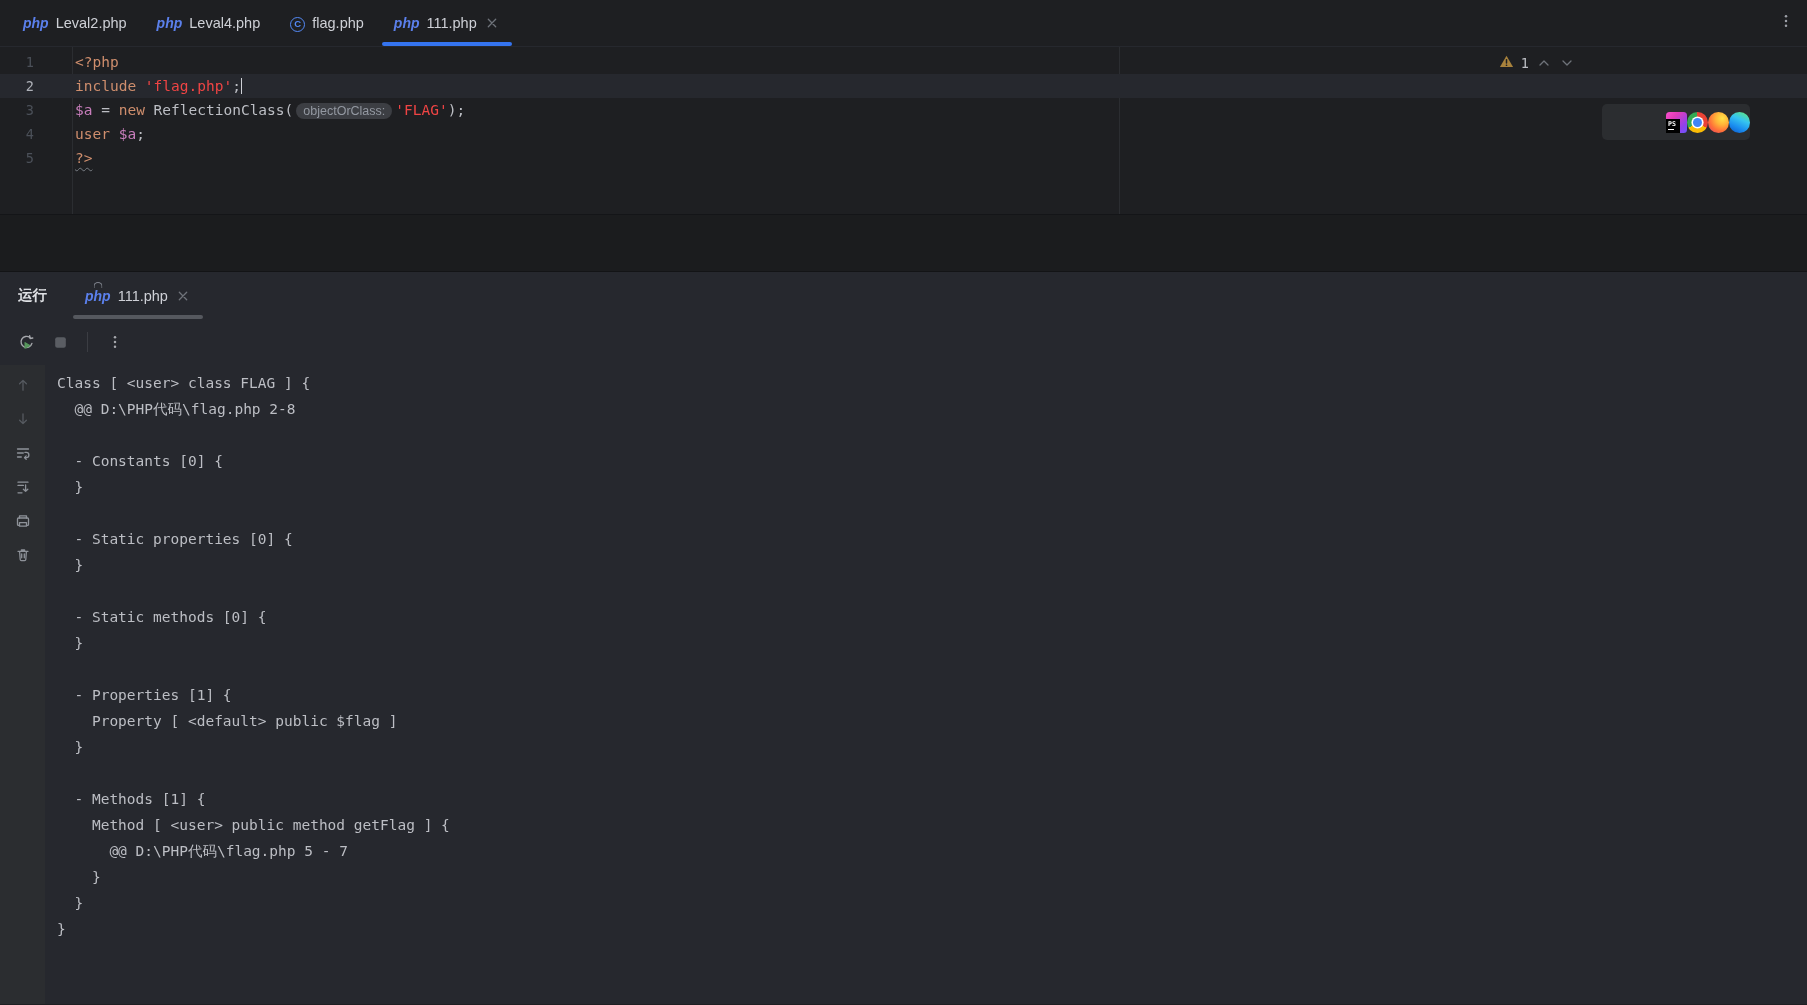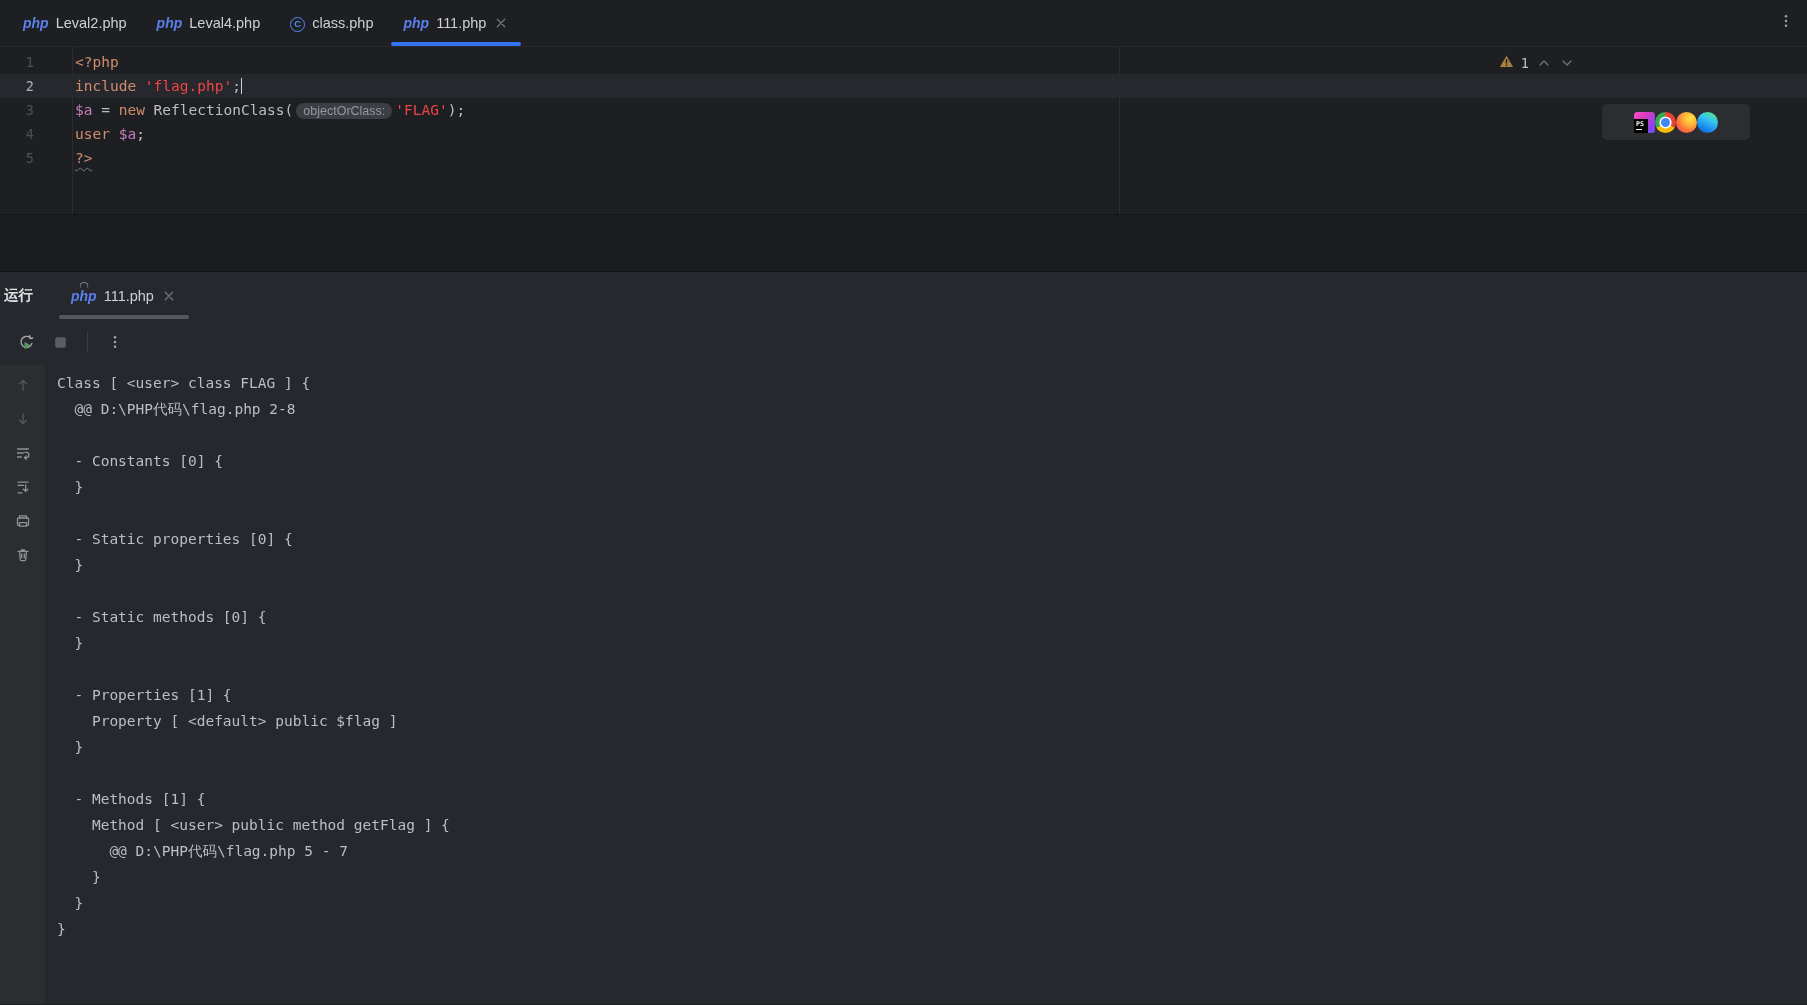--- a/index.html
+++ b/index.html
@@ -31,36 +31,36 @@
   .tok-string{color:#ef4444}
   .tok-variable{color:#C77DBB}
   .tok-plain{color:#BCBEC4}
   .tok-keyword-warn{color:#CF8E6D;text-decoration:underline;text-decoration-style:wavy;text-decoration-color:#767B82;text-decoration-thickness:1px;text-underline-offset:4px}
   .tok-param-hint{background:#3C3E43;color:#9398A1;border-radius:9px;padding:1px 7px;margin:0 3px;font-family:"Liberation Sans",sans-serif;font-size:12.5px}
   .caret{display:inline-block;width:1.5px;height:16px;background:#CED0D6;vertical-align:-3px}
 
   .inspections{position:absolute;top:7px;right:232px;display:flex;align-items:center;gap:7px;font-size:13.5px;color:#BCBEC4;z-index:2}
   .inspections .chev{color:#6F737A;display:inline-flex}
 
-  .browser-bar{position:absolute;top:57px;left:1602px;width:148px;height:36px;background:#2B2D30;border-radius:5px;display:flex;align-items:center;justify-content:center;z-index:2}
+  .browser-bar{position:absolute;top:57px;left:1602px;width:148px;height:36px;background:#2B2D30;border-radius:5px;display:flex;align-items:center;justify-content:flex-end;z-index:2}
   .bico{width:21px;height:21px;flex:none}
   .ic-ps{position:relative;border-radius:3.5px;background:linear-gradient(135deg,#FC4FD0 0%,#E13DB9 30%,#8F41EA 75%,#6B57FF 100%)}
   .ic-ps .ps-in{position:absolute;left:0;bottom:0;width:14px;height:14px;background:#000;color:#FFF;font-size:6.5px;font-weight:bold;font-style:normal;padding:2px;line-height:1}
   .ic-ps .ps-bar{position:absolute;left:2px;bottom:2.5px;width:6px;height:1.4px;background:#FFF}
   .ic-chrome{position:relative;border-radius:50%;background:conic-gradient(from 0deg,#EA4335 0deg 120deg,#FBBC05 120deg 240deg,#34A853 240deg 360deg)}
   .ic-chrome::after{content:"";position:absolute;left:50%;top:50%;width:9px;height:9px;margin:-4.5px 0 0 -4.5px;border-radius:50%;background:#4285F4;box-shadow:0 0 0 1.6px #FFF}
   .ic-ffx{border-radius:50%;background:radial-gradient(circle at 68% 30%,#FFE247 0%,#FFB438 32%,#FF7139 62%,#E3356B 100%)}
   .ic-edge{border-radius:50%;background:linear-gradient(205deg,#66EB6E 0%,#36C5F0 38%,#1B8FF0 68%,#0B57C9 100%)}
 
   
   .editor-gap{height:57px;background:#1B1C1E;border-bottom:1px solid #131416}
 
   
   .runpanel{height:732px;background:#26282E;display:flex;flex-direction:column}
-  .run-header{height:47px;flex:none;display:flex;align-items:center;padding-left:4px}
+  .run-header{height:47px;flex:none;display:flex;align-items:center;padding-left:18px}
   .run-title{font-weight:bold;font-size:14.5px;color:#DFE1E5}
   .run-tab{position:relative;display:flex;align-items:center;gap:7px;height:100%;margin-left:26px;padding:0 12px;color:#CED0D6;font-size:14.5px}
   .run-tab .tab-underline{position:absolute;left:0;right:0;bottom:0;height:4px;border-radius:3px;background:#55585E}
   .phprun{position:relative;display:inline-flex;align-items:flex-end}
   .phprun .arch{position:absolute;top:-7px;left:50%;transform:translateX(-50%);width:9px;height:6px;border:1.3px solid #7E828B;border-bottom:none;border-radius:5px 5px 0 0}
   .run-toolbar{height:46px;flex:none;display:flex;align-items:center;gap:6px;padding-left:12px}
   .tbtn{width:28px;height:28px;display:flex;align-items:center;justify-content:center;color:#A6A8AD}
   .tb-divider{width:1px;height:20px;background:#3B3D43;margin:0 7px}
   .run-content{flex:1;display:flex;min-height:0}
   .run-strip{width:45px;flex:none;background:#2B2D30;display:flex;flex-direction:column;align-items:center;padding-top:9px;gap:12px}
@@ -78,21 +78,21 @@
         <div class="tab">
           <span><span class="phpico">php</span></span>
           <span class="tab-label squiggle">Leval2.php</span>
         </div>
         <div class="tab">
           <span><span class="phpico">php</span></span>
           <span class="tab-label">Leval4.php</span>
         </div>
         <div class="tab">
           <span><span class="clsico">C</span></span>
-          <span class="tab-label">class.php</span>
+          <span class="tab-label">flag.php</span>
         </div>
         <div class="tab active">
           <span><span class="phpico">php</span></span>
           <span class="tab-label">111.php</span>
           <span class="icon-btn">
             <svg viewBox="0 0 16 16" width="16" height="16" fill="none" stroke="currentColor" stroke-width="1.3" stroke-linecap="round" stroke-linejoin="round">
               <path d="M4.3 4.3l7.4 7.4M11.7 4.3l-7.4 7.4"></path>
             </svg>
           </span>
           <span class="active-underline"></span>

